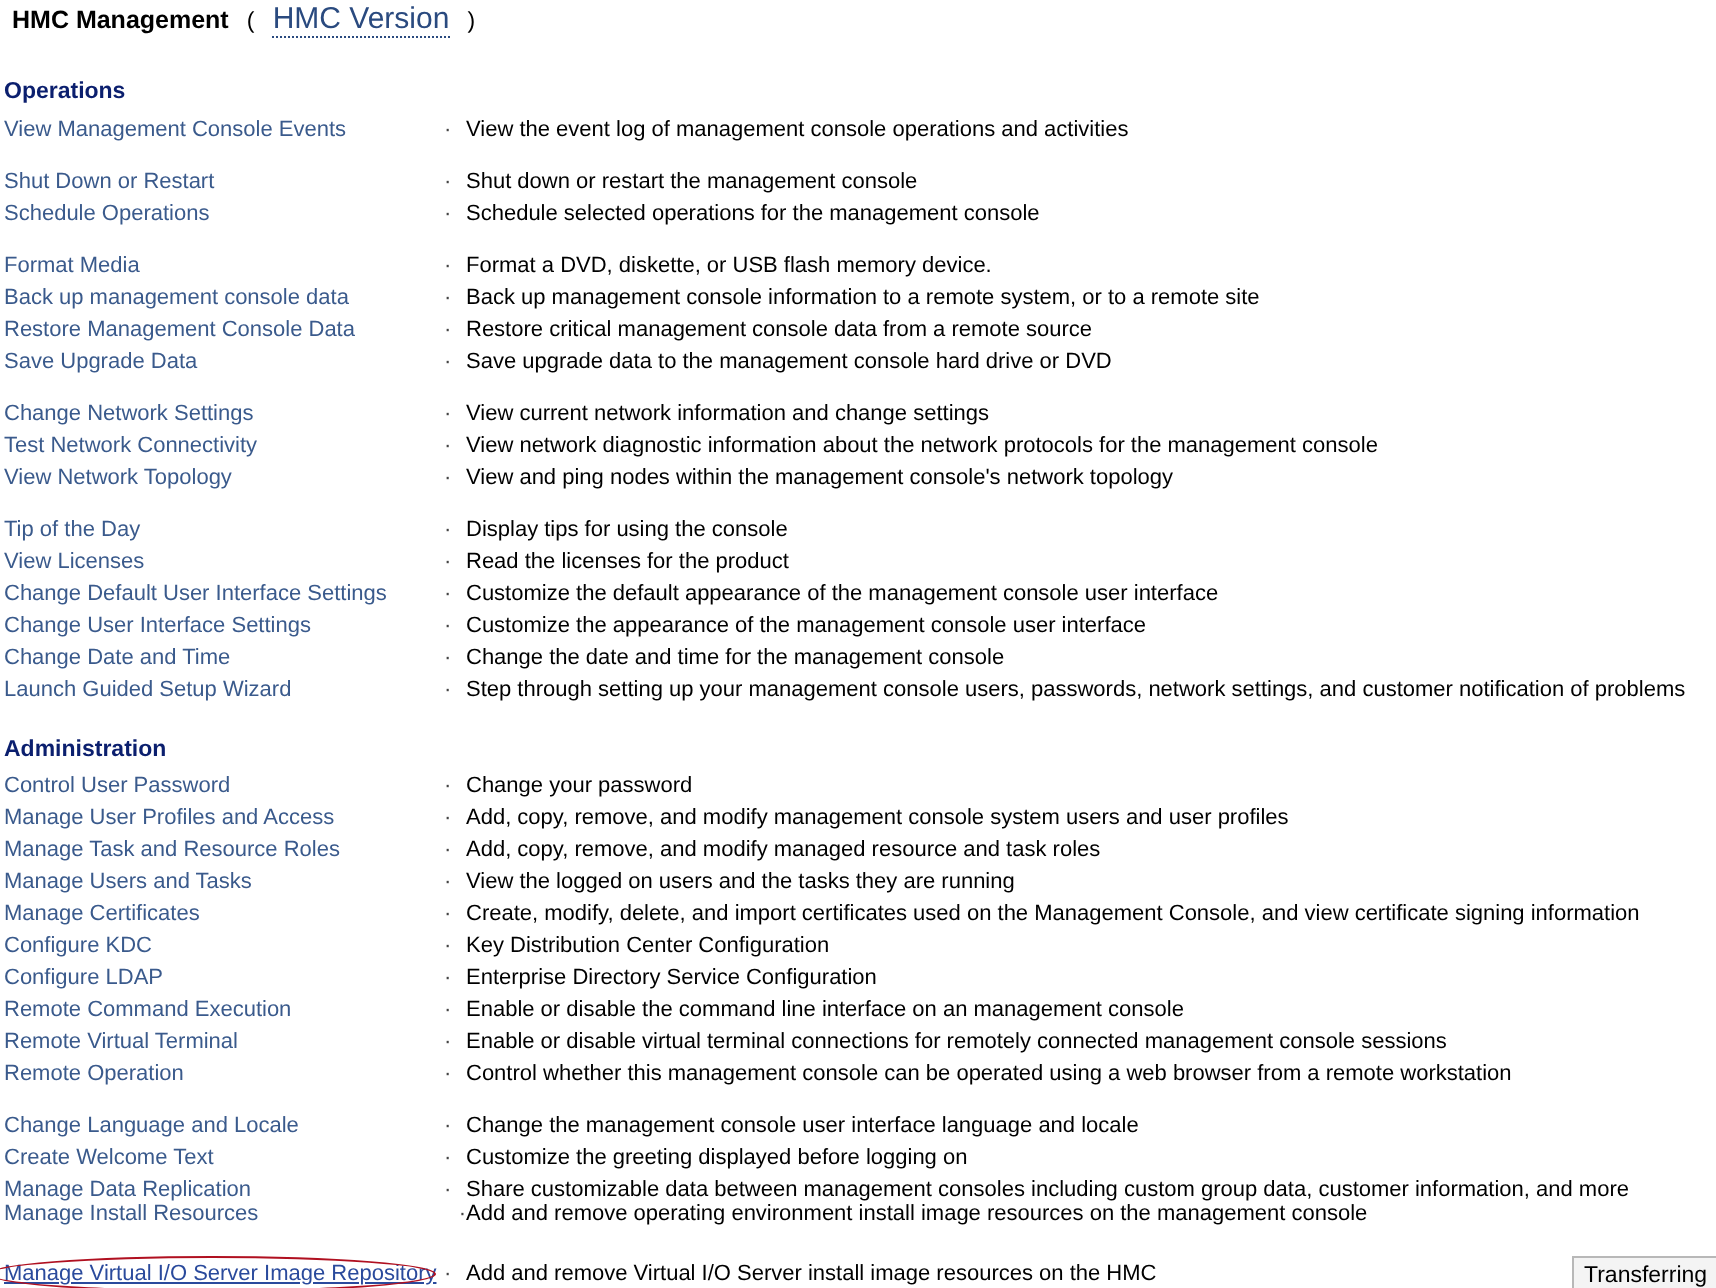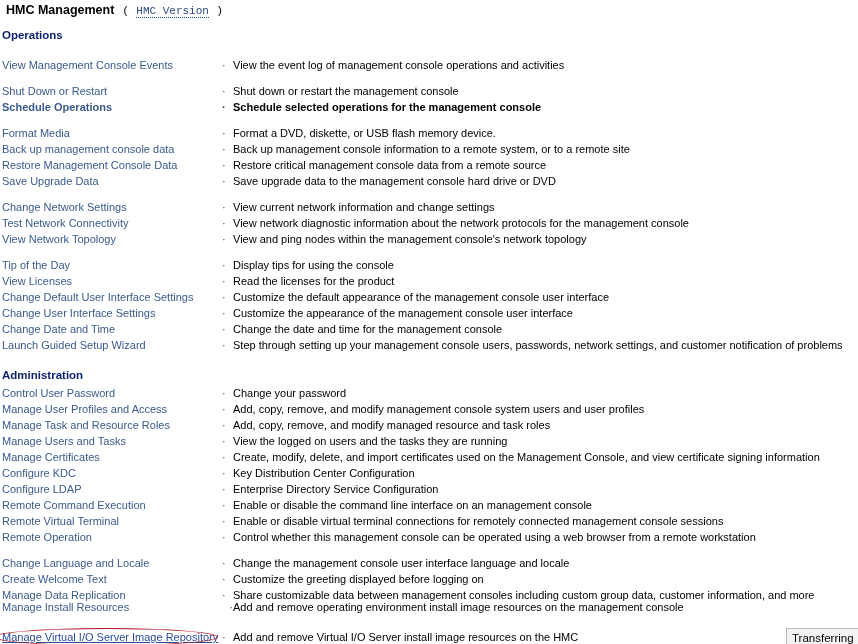--- a/index.html
+++ b/index.html
@@ -1,21 +1,21 @@
 <!DOCTYPE html>
 <html><head>
 <meta charset="utf-8">
 <style>
   html, body { margin:0; padding:0; background:#ffffff; }
   body { width:858px; height:644px; overflow:hidden; position:relative;
          font-family:"Liberation Sans", sans-serif; font-size:11px; color:#000; }
   .header { position:absolute; left:6px; top:2px; height:16px; line-height:16px; white-space:nowrap; }
   .title { font-weight:bold; font-size:12.5px; color:#000; }
   .paren { color:#000; font-size:11.5px; margin:0 6px; }
-  .version-link { color:#2a4a7f; font-size:11px; text-decoration:none; border-bottom:1px dotted #2a4a7f;font-family:Liberation Mono, monospace; }
+  .version-link { color:#2a4a7f; font-size:15px; text-decoration:none; border-bottom:1px dotted #2a4a7f; }
   .section-title { position:absolute; left:2px; font-weight:bold; font-size:11.5px; color:#0b1f6e; line-height:14px; }
   .row { position:absolute; left:0; height:16px; line-height:14px; width:858px; white-space:nowrap; }
   .task-link { position:absolute; left:2px; color:#3a5a8c; text-decoration:none; font-size:11px; }
   .desc { position:absolute; left:222px; color:#000; font-size:11px; }
   .bullet { display:inline-block; width:11px; color:#444; }
   .highlight-ring { position:absolute; left:-6px; top:-2px; width:222px; height:16px;
                     border:1.5px solid #b01020; border-radius:50%; pointer-events:none; }
   .hl-link { text-decoration:underline; color:#2a4a9c; }
   .status-box { position:absolute; left:786px; top:628px; width:80px; height:18px;
                 border:1px solid #b8b8b8; border-right:none; border-bottom:none; background:#f4f4f4;
@@ -25,30 +25,30 @@
 <body>
 
 <div class="header">
   <span class="title">HMC Management</span>
   <span class="paren">(</span>
   <a class="version-link" href="#">HMC Version</a>
   <span class="paren">)</span>
 </div>
 
 <div id="task-list">
-    <div class="section-title" style="top: 28px;">Operations</div>
+    <div class="section-title" style="top: 39px;">Operations</div>
     <div class="row" style="top: 58px;">
       <a href="#" class="task-link">View Management Console Events</a>
       <span class="desc"><span class="bullet">·</span><span>View the event log of management console operations and activities</span></span>
     </div>
     <div class="row" style="top: 84px;">
       <a href="#" class="task-link">Shut Down or Restart</a>
       <span class="desc"><span class="bullet">·</span><span>Shut down or restart the management console</span></span>
     </div>
-    <div class="row" style="top: 100px; font-weight: bold;">
+    <div class="row" style="top: 100px;">
       <a href="#" class="task-link">Schedule Operations</a>
       <span class="desc"><span class="bullet">·</span><span>Schedule selected operations for the management console</span></span>
     </div>
     <div class="row" style="top: 126px;">
       <a href="#" class="task-link">Format Media</a>
       <span class="desc"><span class="bullet">·</span><span>Format a DVD, diskette, or USB flash memory device.</span></span>
     </div>
     <div class="row" style="top: 142px;">
       <a href="#" class="task-link">Back up management console data</a>
       <span class="desc"><span class="bullet">·</span><span>Back up management console information to a remote system, or to a remote site</span></span>

